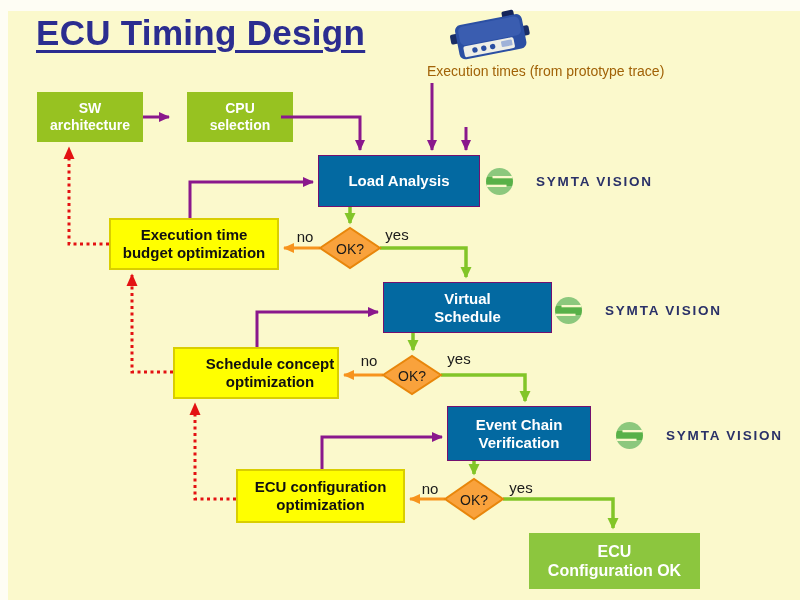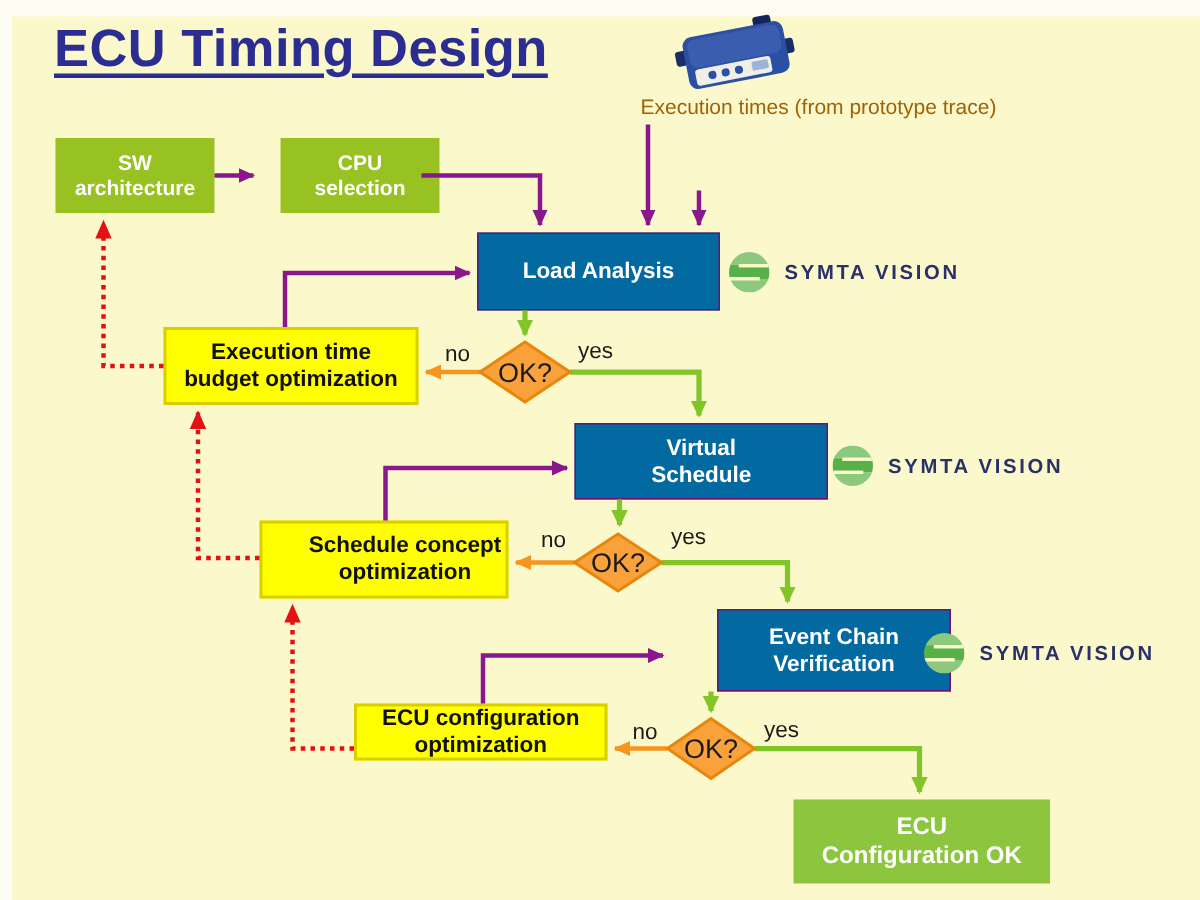--- a/index.html
+++ b/index.html
@@ -40,36 +40,36 @@
   .node-green2{background:#8CC63E;color:#FFFFFF;font-size:16px;}
   .node-purple{background:#0369a1;color:#FFFFFF;font-size:15px;border:1.5px solid #73106F;}
   .node-yellow{background:#FFFF00;color:#111111;font-size:15px;border:2px solid #D9CE00;}
 
   #node-sw-architecture{left:37px;top:92px;width:106px;height:50px;}
   #node-cpu-selection{left:175px;top:92px;width:106px;height:50px;margin-left:12px;}
   #node-load-analysis{left:318px;top:155px;width:162px;height:52px;}
   #node-exec-budget-opt{left:109px;top:218px;width:170px;height:52px;}
   #node-virtual-schedule{left:383px;top:282px;width:169px;height:51px;}
   #node-schedule-opt{left:173px;top:347px;width:166px;height:52px;padding-left:28px;}
-  #node-event-chain{left:447px;top:406px;width:156px;height:55px;margin-left:31px;}
-  #node-ecu-config-opt{left:236px;top:469px;width:169px;height:38px;}
+  #node-event-chain{left:447px;top:406px;width:144px;height:55px;}
+  #node-ecu-config-opt{left:236px;top:469px;width:169px;height:54px;}
   #node-ecu-config-ok{left:529px;top:533px;width:171px;height:56px;}
 
   #connectors{position:absolute;left:0;top:0;pointer-events:none;}
 
   .decision-label{
     position:absolute;transform:translate(-50%,-50%);
-    font-size:18px;color:#1A1A1A;font-weight:normal;
+    font-size:14px;color:#1A1A1A;font-weight:normal;
   }
   .branch-label{
     position:absolute;transform:translate(-50%,-50%);
     font-size:15px;color:#1A1A1A;
   }
 
-  .logo{position:absolute;display:flex;align-items:center;gap:10px;}
+  .logo{position:absolute;display:flex;align-items:center;gap:23px;}
   .logo-text{
     font-size:13.5px;font-weight:bold;color:#2A3168;letter-spacing:1.8px;
     white-space:nowrap;
   }
   #ecu-icon{position:absolute;left:448px;top:8px;}
 </style>
 </head>
 <body>
 
 <div id="slide">

